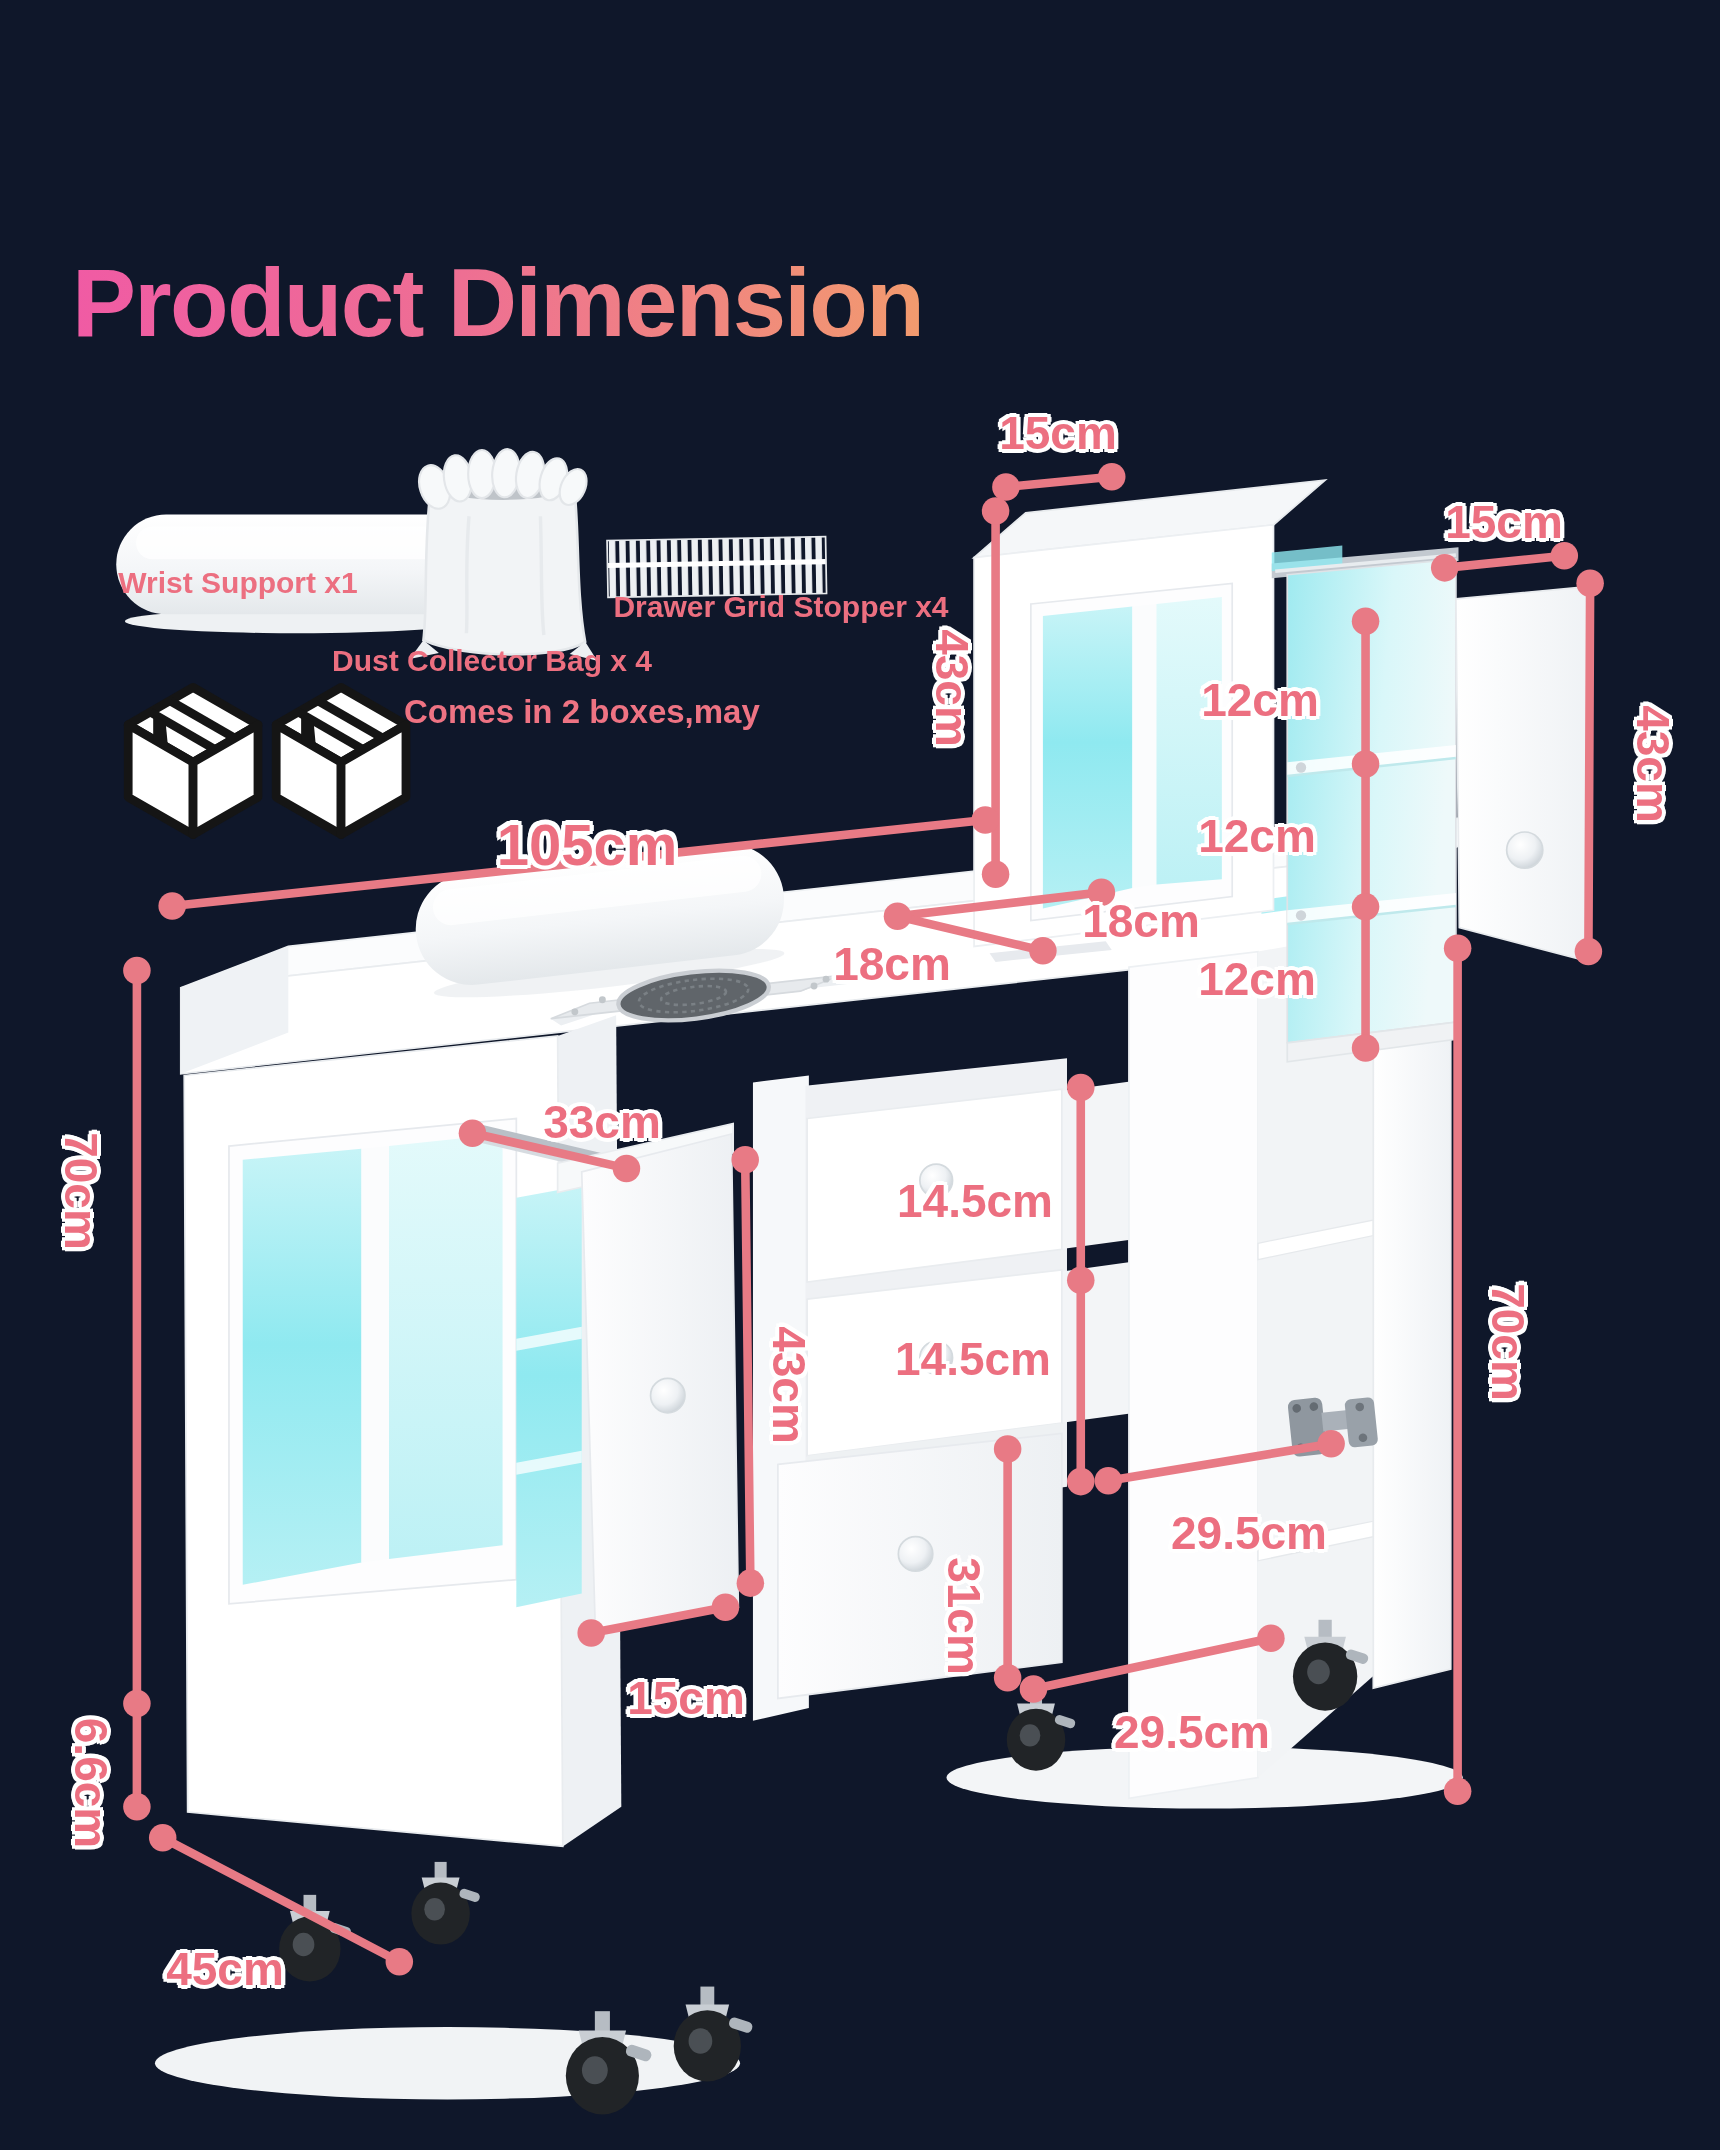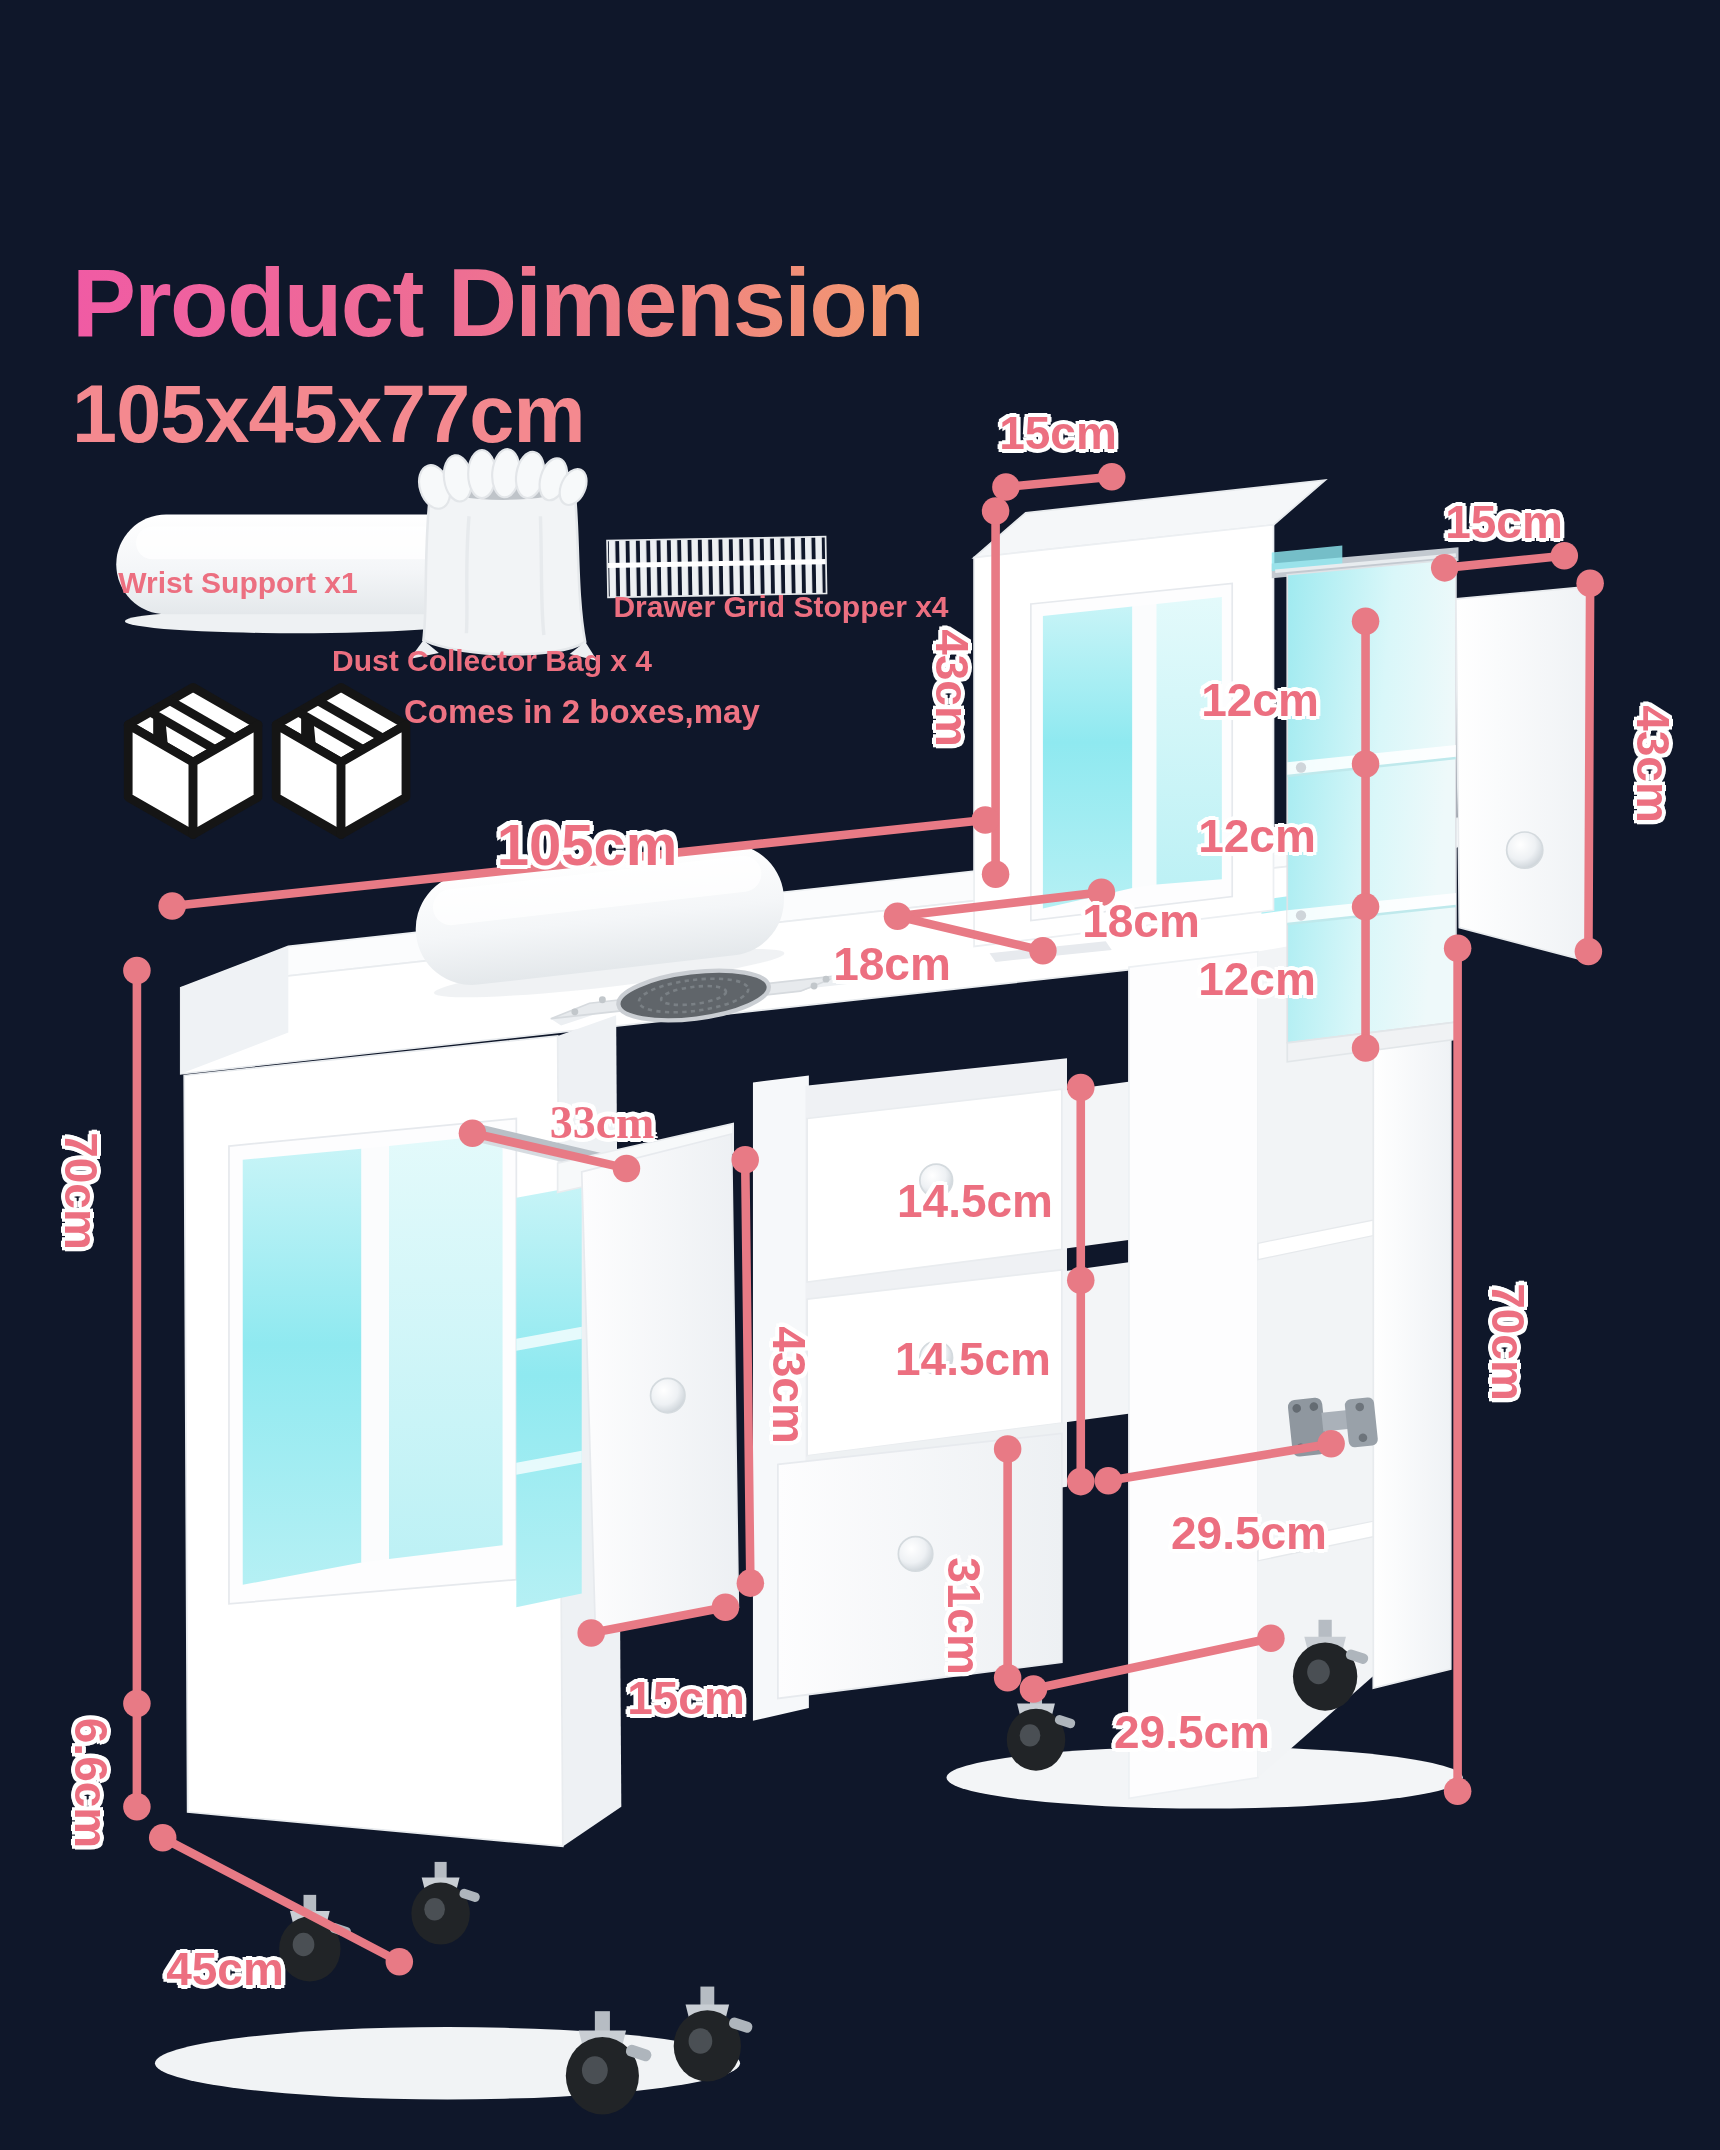--- a/index.html
+++ b/index.html
@@ -328,41 +328,40 @@
         </g>
       <g>
           <line x1="189" y1="2136" x2="464" y2="2280"></line>
           <circle cx="189" cy="2136" r="16" stroke="none"></circle>
           <circle cx="464" cy="2280" r="16" stroke="none"></circle>
         </g>
     </g>
   </svg>
 
   <div class="abs title">Product Dimension</div>
-  <div class="abs subtitle">105x45x77cm</div>
 
   <div class="abs acc-label" style="left:238px;top:583px;">Wrist Support x1</div>
   <div class="abs acc-label" style="left:492px;top:661px;">Dust Collector Bag x 4</div>
   <div class="abs acc-label" style="left:745px;top:607px;margin-left:36px;">Drawer Grid Stopper x4</div>
 
   <div class="abs note">
     <div>Comes in 2 boxes,may</div>
   </div>
 
   <div class="abs dim" style="left:1058px;top:433px;">15cm</div>
   <div class="abs dim" style="left:1504px;top:522px;">15cm</div>
   <div class="abs dim v" style="left:952px;top:688px;">43cm</div>
   <div class="abs dim" style="left:1260px;top:700px;">12cm</div>
   <div class="abs dim" style="left:1257px;top:836px;">12cm</div>
   <div class="abs dim" style="left:1257px;top:979px;">12cm</div>
   <div class="abs dim v" style="left:1653px;top:764px;">43cm</div>
   <div class="abs dim big" style="left:587px;top:844px;">105cm</div>
   <div class="abs dim" style="left:1141px;top:921px;">18cm</div>
   <div class="abs dim" style="left:892px;top:964px;">18cm</div>
-  <div class="abs dim" style="left:602px;top:1122px;font-family:Liberation Serif, serif;">33cm</div>
+  <div class="abs dim" style="left:602px;top:1122px;">33cm</div>
   <div class="abs dim" style="left:975px;top:1201px;">14.5cm</div>
   <div class="abs dim" style="left:973px;top:1359px;">14.5cm</div>
   <div class="abs dim v" style="left:81px;top:1191px;">70cm</div>
   <div class="abs dim v" style="left:789px;top:1385px;">43cm</div>
   <div class="abs dim" style="left:1249px;top:1533px;">29.5cm</div>
   <div class="abs dim v" style="left:964px;top:1616px;">31cm</div>
   <div class="abs dim v" style="left:1508px;top:1342px;">70cm</div>
   <div class="abs dim" style="left:686px;top:1698px;">15cm</div>
   <div class="abs dim" style="left:1192px;top:1732px;">29.5cm</div>
   <div class="abs dim v" style="left:91px;top:1783px;">6.6cm</div>

